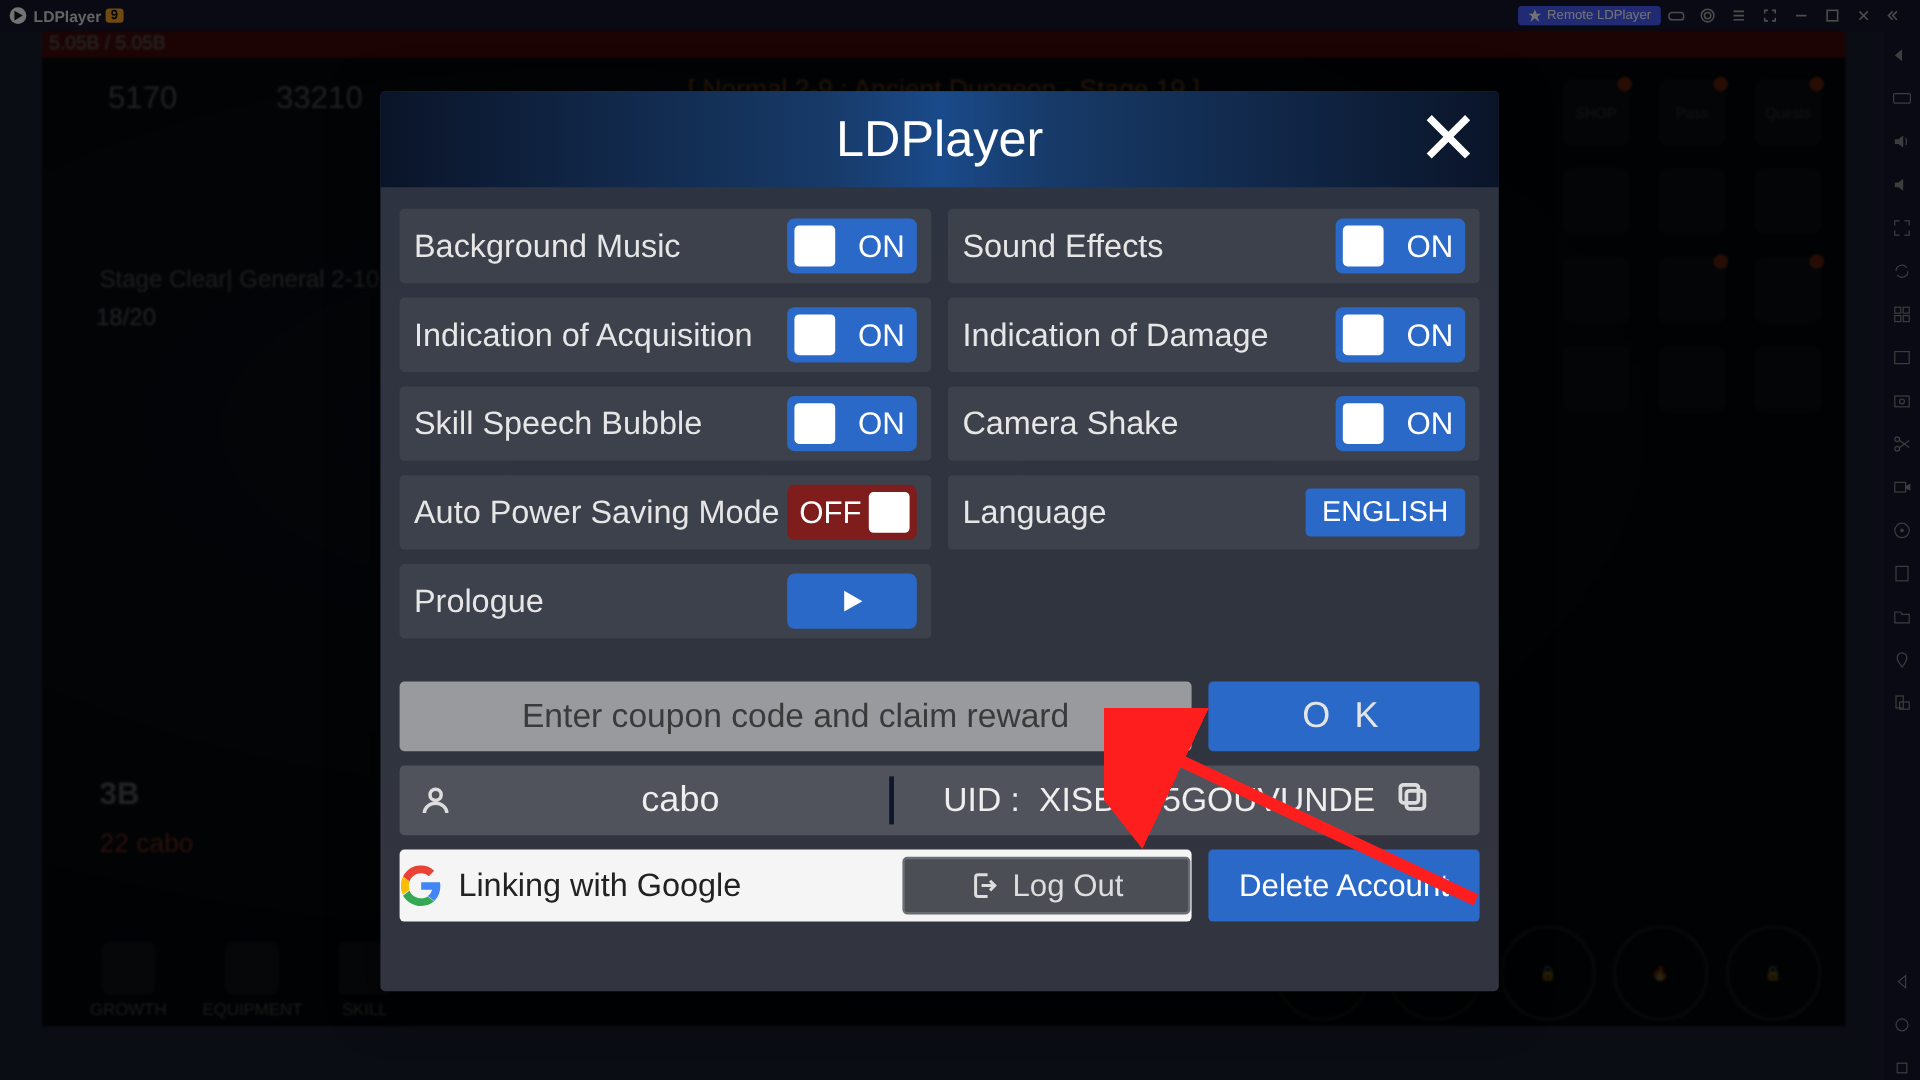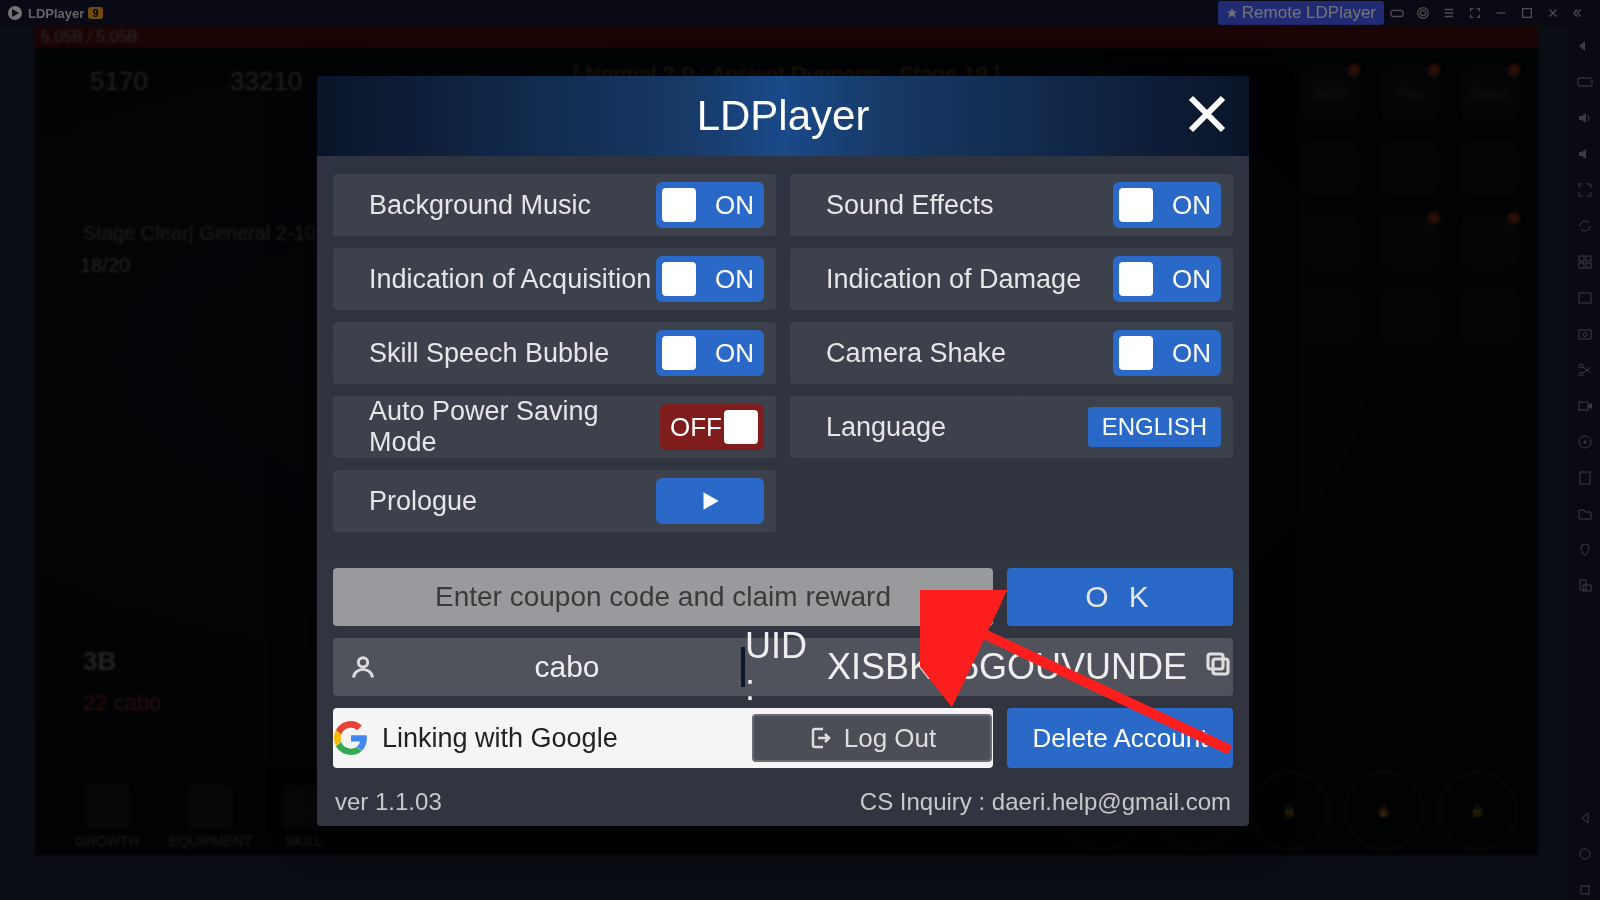--- a/index.html
+++ b/index.html
@@ -14,21 +14,21 @@
     position: absolute; top: 0; left: 0; right: 0; height: 26px;
     background: #14172a;
     display: flex; align-items: center; padding: 0 8px;
     color: #ddd; font-size: 13px;
   }
   .titlebar .logo { width: 14px; height: 14px; background:#fff; border-radius:50%; margin-right:6px; display:flex; align-items:center; justify-content:center; }
   .titlebar .logo svg { width:10px; height:10px; }
   .titlebar .brand { font-weight: bold; }
   .titlebar .brand-badge { background:#f5a623; color:#000; font-weight:bold; padding:0 4px; border-radius:3px; margin-left:4px; font-size:11px; }
   .titlebar .spacer { flex:1; }
-  .titlebar .remote-btn { background:#4a5fff; color:#fff; font-size:17px; padding:2px 8px; border-radius:3px; display:flex; align-items:center; gap:4px; }
+  .titlebar .remote-btn { background:#4a5fff; color:#fff; font-size:11px; padding:2px 8px; border-radius:3px; display:flex; align-items:center; gap:4px; }
   .titlebar .tb-icon { width:26px; height:26px; display:flex; align-items:center; justify-content:center; color:#aaa; font-size:14px; }
   .tb-icon svg { width:14px; height:14px; }
   
   .right-toolbar {
     position:absolute; top:26px; right:0; bottom:0; width:30px;
     background:#14172a; display:flex; flex-direction:column; align-items:center;
     padding-top:10px; gap:16px;
   }
   .right-toolbar .rt-icon { color:#888; width:20px; height:20px; display:flex; align-items:center; justify-content:center; }
   .rt-icon svg { width:16px; height:16px; }
@@ -78,21 +78,21 @@
     position:absolute; right:14px; top:10px; width:56px; height:56px;
     display:flex; align-items:center; justify-content:center; color:#eee; cursor:pointer;
   }
   .close-x svg { width:44px; height:44px; stroke:#fff; stroke-width:6; }
   .settings-grid { padding:18px 16px 6px 16px; display:grid; grid-template-columns:1fr 1fr; gap:12px 14px; }
   .setting-row {
     background:#3d414c; border-radius:4px; height:62px;
     display:flex; align-items:center; justify-content:space-between;
     padding:0 12px;
   }
-  .setting-label { color:#e6e6e6; font-size:27px;margin-left:24px; }
+  .setting-label { color:#e6e6e6; font-size:27px; }
   .toggle {
     width:108px; height:46px; border-radius:6px; background:#2a69c7;
     display:flex; align-items:center; position:relative; color:#fff; font-size:26px; font-weight:500;
     padding:0 10px; justify-content:flex-end;
   }
   .toggle .knob { position:absolute; left:6px; top:6px; width:34px; height:34px; background:#fff; border-radius:4px; }
   .toggle.off { background:#7f1d1d; justify-content:flex-start; }
   .toggle.off .knob { left:auto; right:6px; }
   .lang-chip { background:#2a69c7; color:#fff; padding:6px 14px; border-radius:4px; font-size:24px; font-weight:500; }
   .play-btn { width:108px; height:46px; background:#2a69c7; border-radius:6px; display:flex; align-items:center; justify-content:center; }
@@ -102,21 +102,21 @@
   .coupon-input {
     flex:1; height:58px; background:#999a9e; border-radius:4px; border:none;
     color:#3a3a3a; font-size:28px; text-align:center;
   }
   .coupon-input::placeholder { color:#3a3a3a; }
   .ok-btn { width:226px; height:58px; background:#2a69c7; color:#e5e5e5; font-size:30px; letter-spacing:6px; border:none; border-radius:4px; }
   .userinfo-row { margin:0 16px 12px 16px; height:58px; background:#50535b; border-radius:4px; display:flex; align-items:center; }
   .user-icon { width:60px; display:flex; align-items:center; justify-content:center; color:#ddd; }
   .user-icon svg { width:28px; height:28px; stroke:#ddd; fill:none; stroke-width:2.5; }
   .user-name { flex:0 0 352px; text-align:center; color:#eee; font-size:30px; border-right:4px solid #0f172a; height:40px; line-height:40px; }
-  .uid-section { flex:1; display:flex; align-items:center; justify-content:center; gap:16px; color:#eee; font-size:36px; }
+  .uid-section { flex:1; display:flex; align-items:center; justify-content:center; gap:16px; color:#eee; font-size:28px; }
   .copy-icon svg { width:30px; height:30px; stroke:#ddd; fill:none; stroke-width:2.5; }
   .auth-row { margin:0 16px 10px 16px; display:flex; gap:14px; }
   .google-panel { flex:1; height:60px; background:#f5f5f5; border-radius:4px; display:flex; align-items:center; padding:0 1px; gap:14px; }
   .g-logo { width:34px; height:34px; }
   .g-text { color:#222; font-size:27px; font-weight:500; flex:1; }
   .logout-btn { width:240px; height:48px; background:#4b4e55; border:2px solid #6a6d74; border-radius:4px; display:flex; align-items:center; justify-content:center; gap:12px; color:#ddd; font-size:26px; }
   .logout-btn svg { width:24px; height:24px; stroke:#ddd; fill:none; stroke-width:2.5; }
   .delete-btn { width:226px; height:60px; background:#2a69c7; color:#fff; font-size:26px; border:none; border-radius:4px; }
   .footer-row { margin-top:auto; padding:4px 18px 10px 18px; display:flex; justify-content:space-between; color:#c8c8c8; font-size:24px; }
   
@@ -474,24 +474,20 @@
         <svg viewBox="0 0 24 24">
             <path d="M15 3H7a2 2 0 00-2 2v14a2 2 0 002 2h8"></path>
             <path d="M10 12h10M17 8l4 4-4 4"></path>
           </svg>
         <span>Log Out</span>
       </span>
     </div>
     <button class="delete-btn">Delete Account</button>
   </div>
 
-  <div class="footer-row">
-    <span>ver 1.1.03</span>
-    <span>CS Inquiry : daeri.help@gmail.com</span>
-  </div>
 </div>
 
 <svg class="arrow" width="340" height="180">
   <defs>
     <marker id="ah" markerWidth="16" markerHeight="16" refX="4" refY="8" orient="auto">
       <polygon points="0,0 16,8 0,16" fill="#ff1e1e"></polygon>
     </marker>
   </defs>
   <line x1="310" y1="160" x2="30" y2="28" stroke="#ff1e1e" stroke-width="10" marker-end="url(#ah)"></line>
 </svg>

